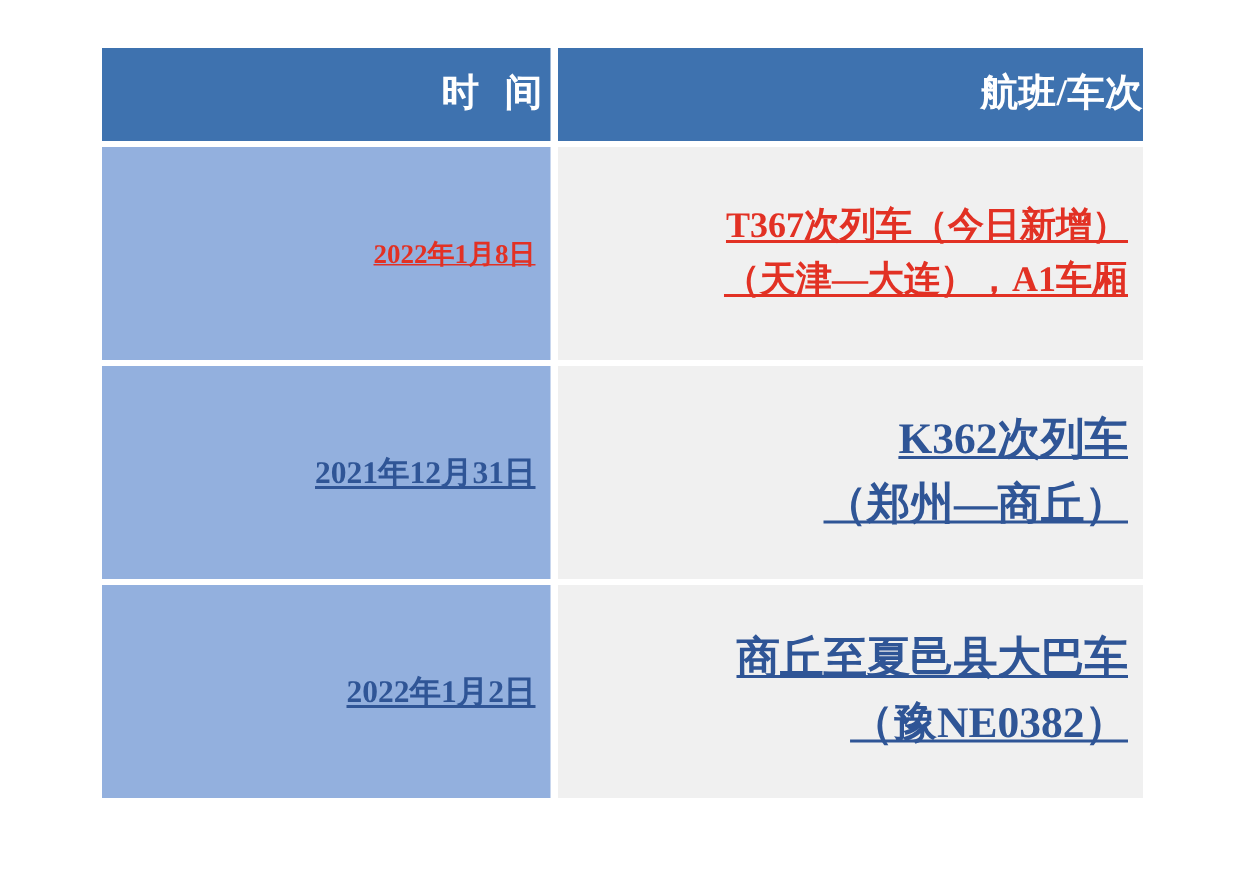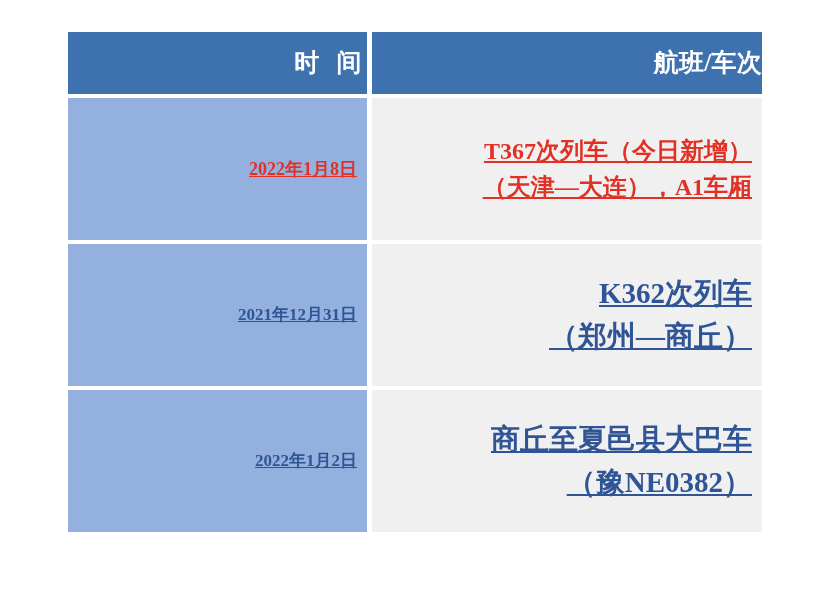--- a/index.html
+++ b/index.html
@@ -61,21 +61,21 @@
     padding-left: 36px;
   }
 
   
   tbody td {
     height: 142px;
     text-decoration: underline;
   }
   td.cell-date {
     background: #93b0de;
-    font-size: 17px;
+    font-size: 21px;
   }
   td.cell-train {
     background: #f0f0f0;
     font-size: 29px;
   }
 
   tbody tr.row-highlight td.cell-date,
   tbody tr.row-highlight td.cell-train {
     color: #e23124;
   }

